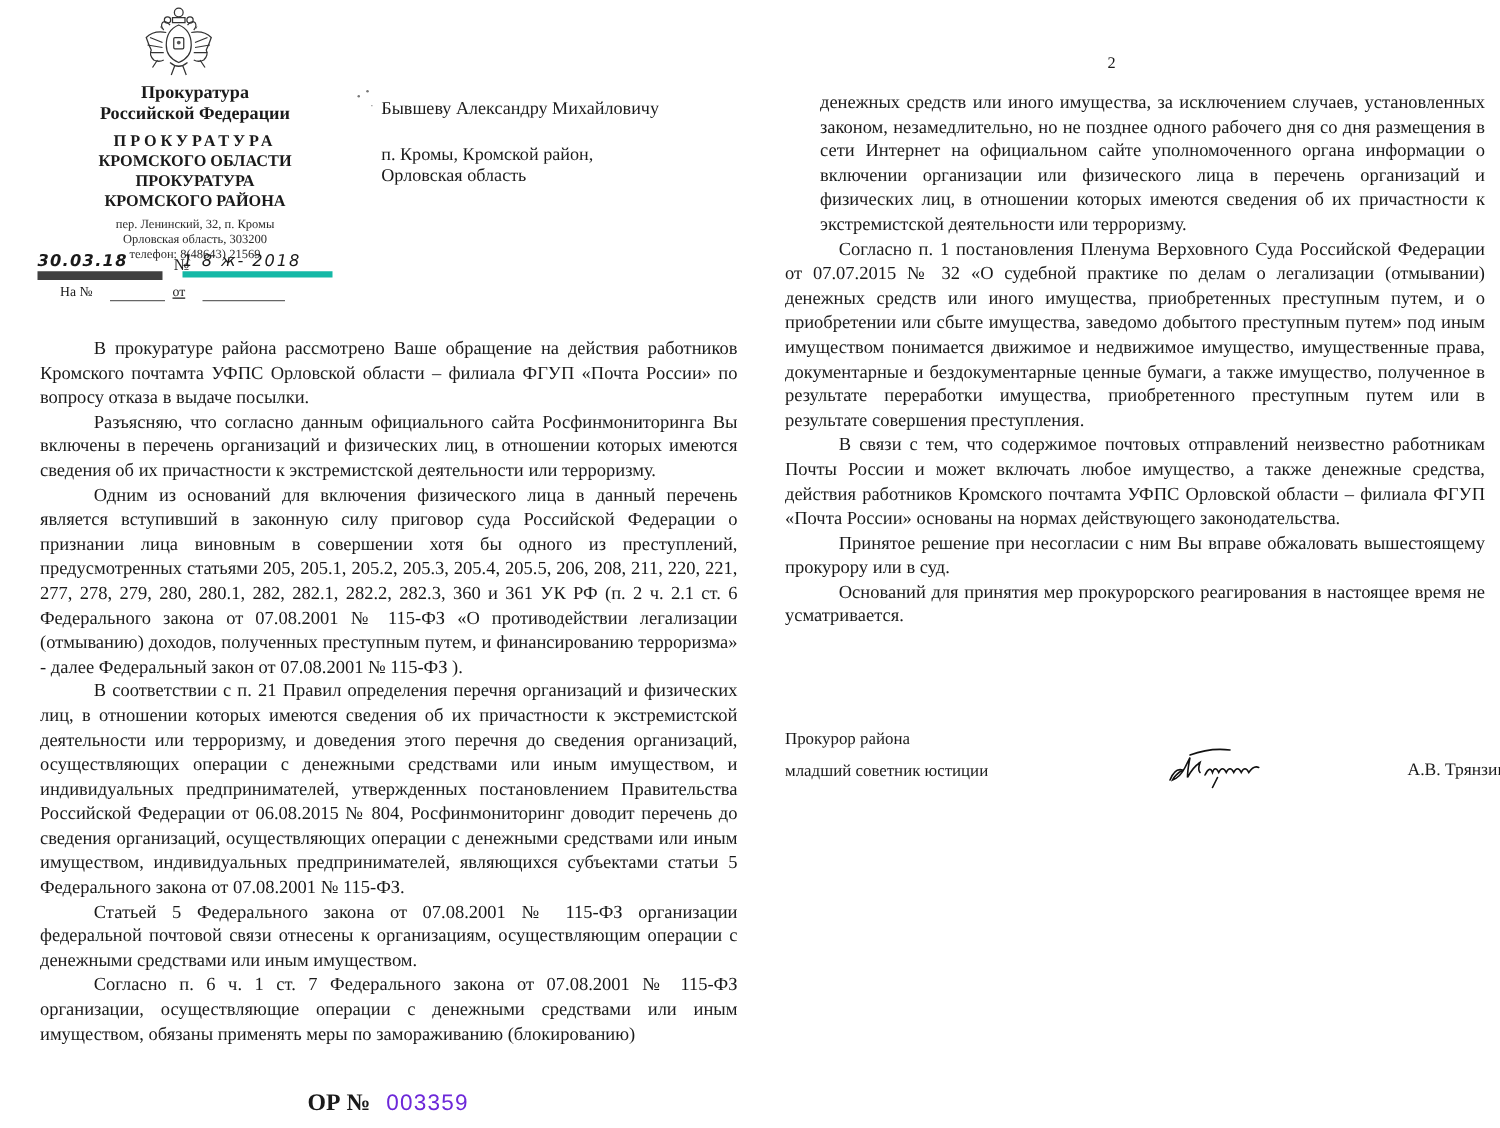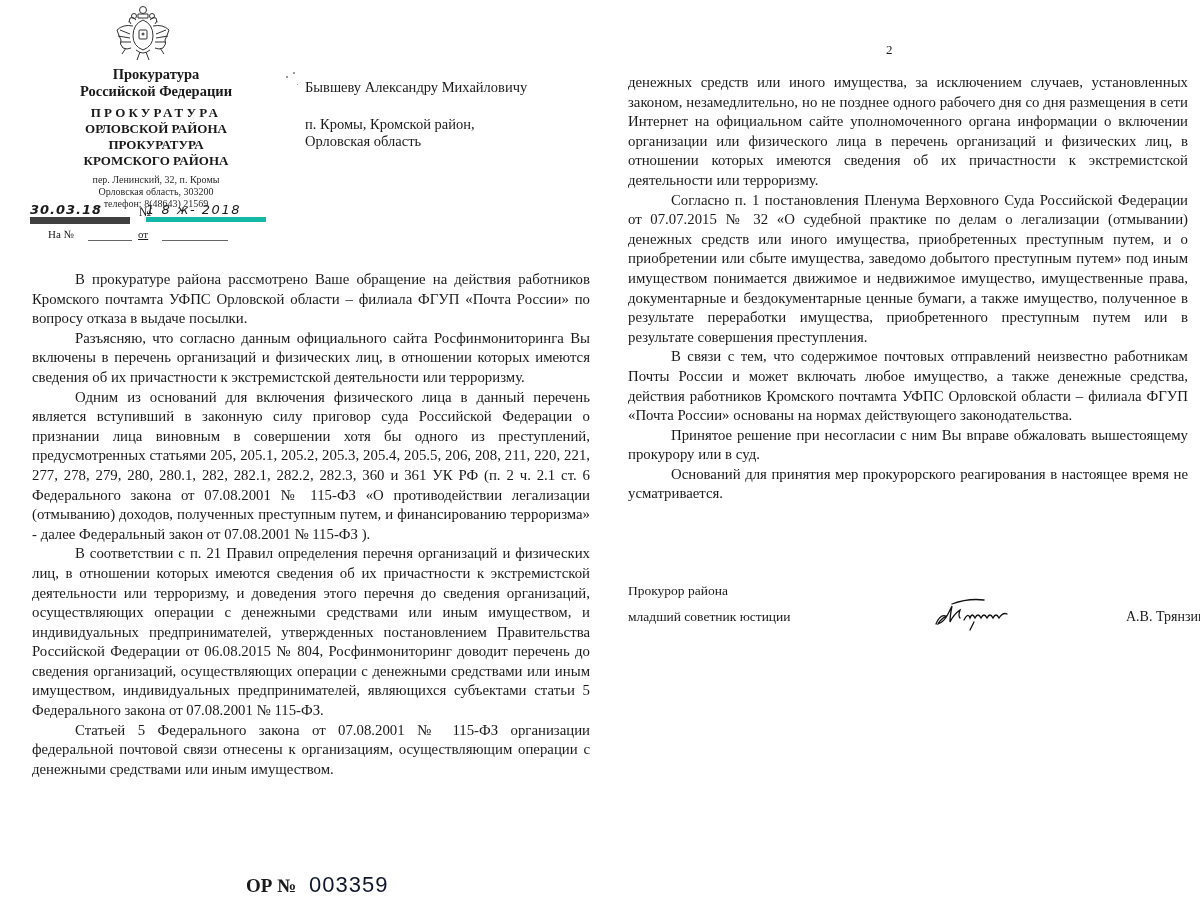--- a/index.html
+++ b/index.html
@@ -33,27 +33,27 @@
     .ref-date-blank { position: absolute; left: 114px; top: 12px; width: 66px; border-bottom: 1px solid #666; }
 
     .recipient { position: absolute; left: 305px; top: 79px; font-size: 14.5px; line-height: 17px; }
     .recipient-name { margin-bottom: 20px; }
 
     
     .body-text { position: absolute; font-size: 14.8px; line-height: 19.6px; text-align: justify; }
     .body-left { left: 32px; top: 270px; width: 558px; }
     .body-right { left: 28px; top: 73px; width: 560px; }
     .body-text p { margin: 0; text-indent: 43px; }
-    .body-text p.cont { text-indent: 0; }
+    .body-text p.cont { text-indent: 0; margin-left: 28px; }
 
     .page-number { position: absolute; left: 286px; top: 42px; font-size: 13px; }
 
     .doc-serial { position: absolute; left: 246px; top: 872px; font-size: 19px; }
     .doc-serial .lbl { font-weight: bold; font-family: Liberation Serif, serif; }
-    .doc-serial .num { font-family: "Liberation Sans", sans-serif; font-size: 22px; margin-left: 8px; letter-spacing: 1px; color: #0f172a; }
+    .doc-serial .num { font-family: "Liberation Sans", sans-serif; font-size: 18px; margin-left: 8px; letter-spacing: 1px; color: #6d28d9; }
 
     
     .sig-title { position: absolute; left: 28px; top: 583px; font-size: 13.5px; }
     .sig-rank { position: absolute; left: 28px; top: 609px; font-size: 13.5px; }
     .sig-mark { position: absolute; left: 330px; top: 596px; width: 100px; height: 36px; }
     .sig-name { position: absolute; left: 526px; top: 609px; font-size: 14px; white-space: nowrap; }
 
     .speck { position: absolute; width: 2px; height: 2px; background: #777; border-radius: 1px; }
   </style>
 </head>
@@ -80,21 +80,21 @@
     <g fill="#555">
       <circle cx="31" cy="30" r="1.5"></circle>
       <path d="M18 18 l-2 -1 l1 2 z M44 18 l2 -1 l-1 2 z"></path>
     </g>
   </svg>
 
   <div class="org-block">
     <div class="org-main">Прокуратура</div>
     <div class="org-main">Российской Федерации</div>
     <div class="org-spaced">ПРОКУРАТУРА</div>
-    <div class="org-sub">ОРЛОВСКОЙ РАЙОНА</div>
+    <div class="org-sub">КРОМСКОГО ОБЛАСТИ</div>
     <div class="org-sub">ПРОКУРАТУРА</div>
     <div class="org-sub">КРОМСКОГО РАЙОНА</div>
     <div class="org-addr">
       <div>пер. Ленинский, 32, п. Кромы</div>
       <div>Орловская область,  303200</div>
       <div>телефон: 8(48643) 21569</div>
     </div>
   </div>
 
   <div class="reg-line">
@@ -119,20 +119,21 @@
   <span class="speck" style="left:286px;top:76px"></span>
   <span class="speck" style="left:293px;top:72px"></span>
   <span class="speck" style="left:297px;top:84px;width:1px;height:1px"></span>
 
   <div class="body-text body-left">
     <p>В прокуратуре района рассмотрено Ваше обращение на действия работников Кромского почтамта УФПС Орловской области – филиала ФГУП «Почта России» по вопросу отказа в выдаче посылки.</p>
     <p>Разъясняю, что согласно данным официального сайта Росфинмониторинга Вы включены в перечень организаций и физических лиц, в отношении которых имеются сведения об их причастности к экстремистской деятельности или терроризму.</p>
     <p>Одним из оснований для включения физического лица в данный перечень является вступивший в законную силу приговор суда Российской Федерации о признании лица виновным в совершении хотя бы одного из преступлений, предусмотренных статьями 205, 205.1, 205.2, 205.3, 205.4, 205.5, 206, 208, 211, 220, 221, 277, 278, 279, 280, 280.1, 282, 282.1, 282.2, 282.3, 360 и 361 УК РФ (п. 2 ч. 2.1 ст. 6 Федерального закона от 07.08.2001 № 115-ФЗ «О противодействии легализации (отмыванию) доходов, полученных преступным путем, и финансированию терроризма» - далее Федеральный закон от 07.08.2001 № 115-ФЗ ).</p>
     <p>В соответствии с п. 21 Правил определения перечня организаций и физических лиц, в отношении которых имеются сведения об их причастности к экстремистской деятельности или терроризму, и доведения этого перечня до сведения организаций, осуществляющих операции с денежными средствами или иным имуществом, и индивидуальных предпринимателей, утвержденных постановлением Правительства Российской Федерации от 06.08.2015 № 804, Росфинмониторинг доводит перечень до сведения организаций, осуществляющих операции с денежными средствами или иным имуществом, индивидуальных предпринимателей, являющихся субъектами статьи 5 Федерального закона от 07.08.2001 № 115-ФЗ.</p>
     <p>Статьей 5 Федерального закона от 07.08.2001 № 115-ФЗ организации федеральной почтовой связи отнесены к организациям, осуществляющим операции с денежными средствами или иным имуществом.</p>
+    <p>Согласно п. 6 ч. 1 ст. 7 Федерального закона от 07.08.2001 № 115-ФЗ организации, осуществляющие операции с денежными средствами или иным имуществом, обязаны применять меры по замораживанию (блокированию)</p>
   </div>
 
   <div class="doc-serial">
     <span class="lbl">ОР №</span>
     <span class="num">003359</span>
   </div>
 </div>
 
 <div class="page page-right">
   <div class="page-number">2</div>

